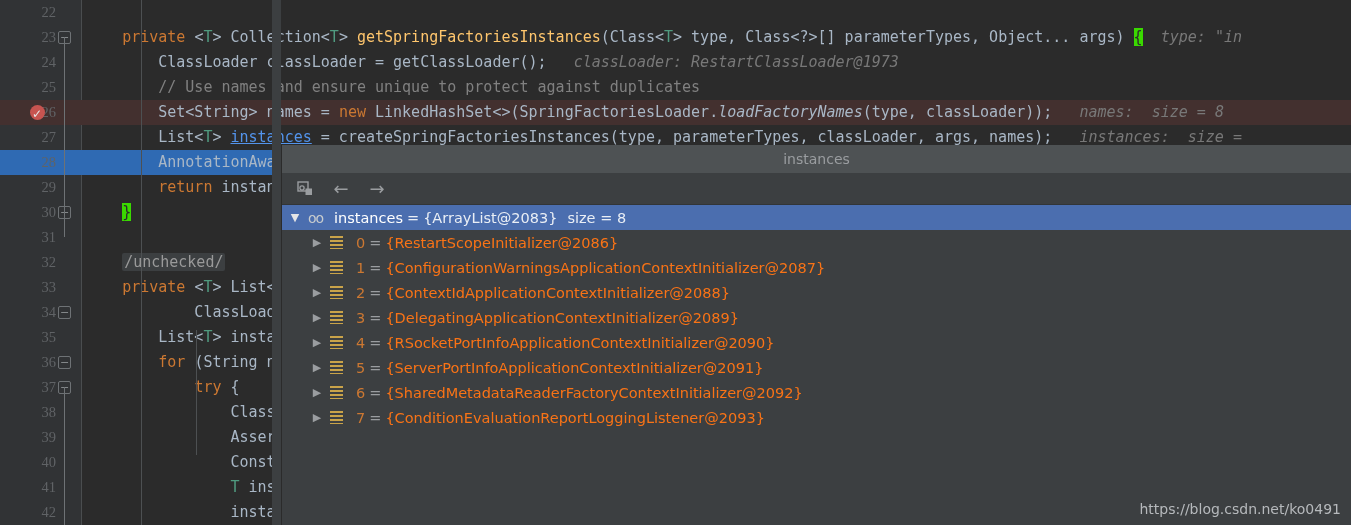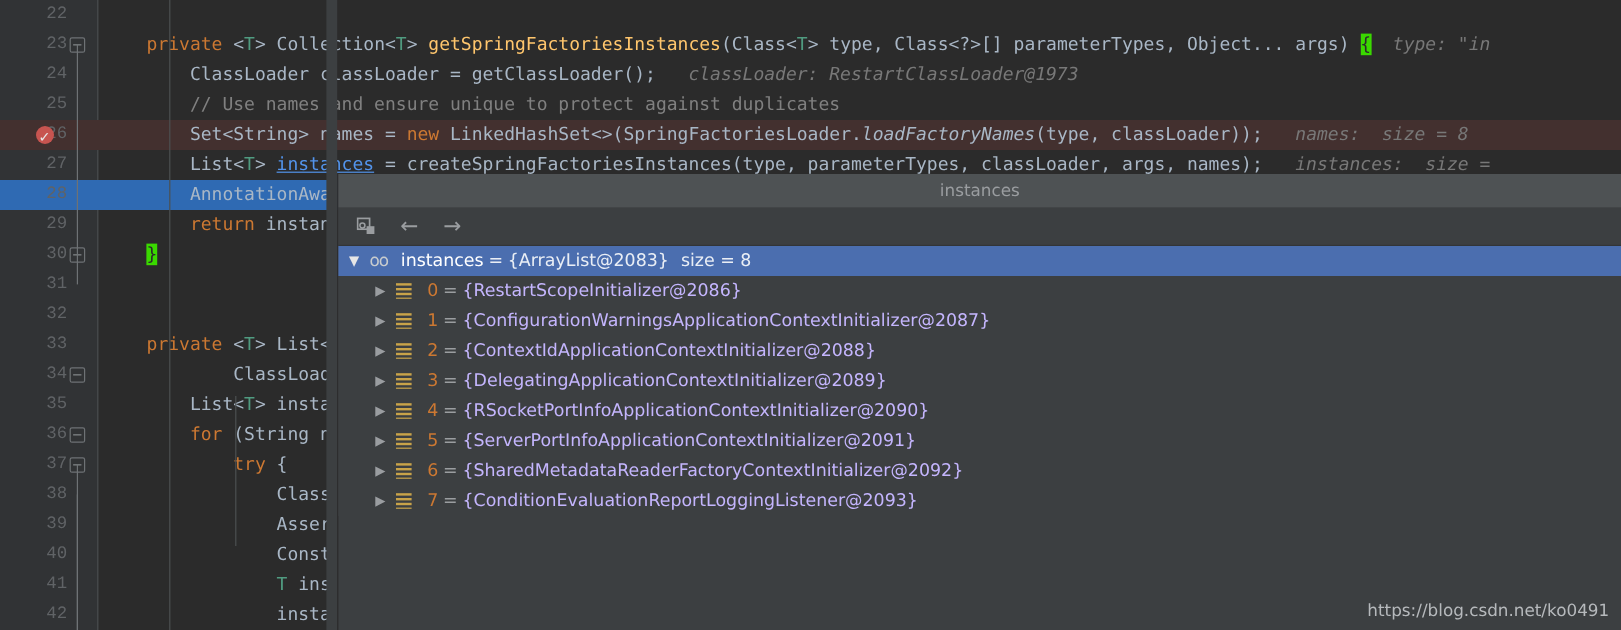--- a/index.html
+++ b/index.html
@@ -24,21 +24,21 @@
   }
 
   .code-rows { position: absolute; left: 0; top: 0; width: 1351px; }
   .row {
     position: relative; height: 25px; line-height: 25px;
     white-space: pre; font-size: 15px;
   }
   .row .lnum {
     position: absolute; left: 0; width: 56px; text-align: right;
     color: #606366; font-size: 14.5px;
-    font-family: Liberation Mono, monospace;
+    font-family: Liberation Serif, serif;
   }
   .row .code {
     position: absolute; left: 86px; top: 0; white-space: pre;
     font-family: "DejaVu Sans Mono", monospace; font-size: 15px;
     color: #a9b7c6;
   }
   .row .rowbg {
     position: absolute; left: 0; top: 0; height: 25px; width: 1351px;
   }
   .row.bp   .rowbg { background: #43302f; }
@@ -131,21 +131,21 @@
     flex: 0 0 20px; width: 13px; height: 13px; margin-right: 6px;
     background:
       linear-gradient(#c9a349,#c9a349) 0 0/13px 2px no-repeat,
       linear-gradient(#c9a349,#c9a349) 0 4px/13px 2px no-repeat,
       linear-gradient(#c9a349,#c9a349) 0 8px/13px 2px no-repeat,
       linear-gradient(#c9a349,#c9a349) 0 12px/13px 1px no-repeat;
   }
   .idx { color: #cc7832; }
   .trow.selected .vname { color: #ffffff; }
   .vname { color: #b6b9bc; }
-  .vval  { color: #c4b5fd; }
+  .vval  { color: #f97316; }
   .trow.selected .vval { color: #e9eef5; }
   .eq { color: #9a9da0; padding: 0 4px; }
   .trow.selected .eq { color: #e9eef5; }
 
   .watermark {
     position: absolute; right: 10px; bottom: 8px;
     color: #b6b9bc; font-size: 14px;
     font-family: "DejaVu Sans", sans-serif;
   }
 </style>
@@ -161,21 +161,21 @@
         <div class="row"><div class="rowbg"></div><span class="lnum">22</span><span class="code"></span></div>
         <div class="row"><div class="rowbg"></div><span class="lnum">23</span><span class="fold-marker">−</span><span class="code"><span>    </span><span class="kw">private </span><span>&lt;</span><span class="gen">T</span><span>&gt; Collection&lt;</span><span class="gen">T</span><span>&gt; </span><span class="fn">getSpringFactoriesInstances</span><span>(Class&lt;</span><span class="gen">T</span><span>&gt; type, Class&lt;?&gt;[] parameterTypes, Object... args) </span><span class="brace-hl">{</span><span class="hint">  type: "in</span></span></div>
         <div class="row"><div class="rowbg"></div><span class="lnum">24</span><span class="code"><span>        ClassLoader classLoader = getClassLoader();</span><span class="hint">   classLoader: RestartClassLoader@1973</span></span></div>
         <div class="row"><div class="rowbg"></div><span class="lnum">25</span><span class="code"><span class="cmt">        // Use names and ensure unique to protect against duplicates</span></span></div>
         <div class="row bp"><div class="rowbg"></div><span class="lnum">26</span><span class="breakpoint"></span><span class="code"><span>        Set&lt;String&gt; names = </span><span class="kw">new </span><span>LinkedHashSet&lt;&gt;(SpringFactoriesLoader.</span><span class="itl">loadFactoryNames</span><span>(type, classLoader));</span><span class="hint">   names:  size = 8</span></span></div>
         <div class="row"><div class="rowbg"></div><span class="lnum">27</span><span class="code"><span>        List&lt;</span><span class="gen">T</span><span>&gt; </span><span class="lnkvar">instances</span><span> = createSpringFactoriesInstances(type, parameterTypes, classLoader, args, names);</span><span class="hint">   instances:  size = </span></span></div>
         <div class="row sel-line"><div class="rowbg"></div><div class="selbar"></div><span class="lnum">28</span><span class="code"><span>        AnnotationAwa</span></span></div>
         <div class="row"><div class="rowbg"></div><span class="lnum">29</span><span class="code"><span>        </span><span class="kw">return </span><span>instan</span></span></div>
         <div class="row"><div class="rowbg"></div><span class="lnum">30</span><span class="fold-marker">−</span><span class="code"><span>    </span><span class="brace-hl">}</span></span></div>
         <div class="row"><div class="rowbg"></div><span class="lnum">31</span><span class="code"></span></div>
-        <div class="row"><div class="rowbg"></div><span class="lnum">32</span></div>
+        <div class="row"><div class="rowbg"></div><span class="lnum">32</span><span class="code"><span>    </span><span class="fold-collapsed">/unchecked/</span></span></div>
         <div class="row"><div class="rowbg"></div><span class="lnum">33</span><span class="code"><span>    </span><span class="kw">private </span><span>&lt;</span><span class="gen">T</span><span>&gt; List&lt;</span></span></div>
         <div class="row"><div class="rowbg"></div><span class="lnum">34</span><span class="fold-marker">−</span><span class="code"><span>            ClassLoad</span></span></div>
         <div class="row"><div class="rowbg"></div><span class="lnum">35</span><span class="code"><span>        List&lt;</span><span class="gen">T</span><span>&gt; insta</span></span></div>
         <div class="row"><div class="rowbg"></div><span class="lnum">36</span><span class="fold-marker">−</span><span class="code"><span>        </span><span class="kw">for </span><span>(String n</span></span></div>
         <div class="row"><div class="rowbg"></div><span class="lnum">37</span><span class="fold-marker">−</span><span class="code"><span>            </span><span class="kw">try </span><span>{</span></span></div>
         <div class="row"><div class="rowbg"></div><span class="lnum">38</span><span class="code"><span>                Class</span></span></div>
         <div class="row"><div class="rowbg"></div><span class="lnum">39</span><span class="code"><span>                Asser</span></span></div>
         <div class="row"><div class="rowbg"></div><span class="lnum">40</span><span class="code"><span>                Const</span></span></div>
         <div class="row"><div class="rowbg"></div><span class="lnum">41</span><span class="code"><span>                </span><span class="gen">T</span><span> ins</span></span></div>
         <div class="row"><div class="rowbg"></div><span class="lnum">42</span><span class="code"><span>                insta</span></span></div>

